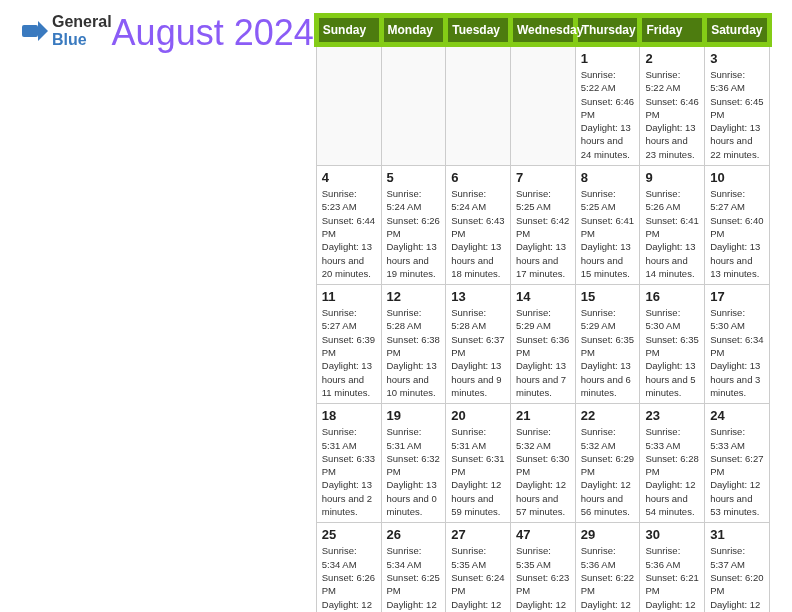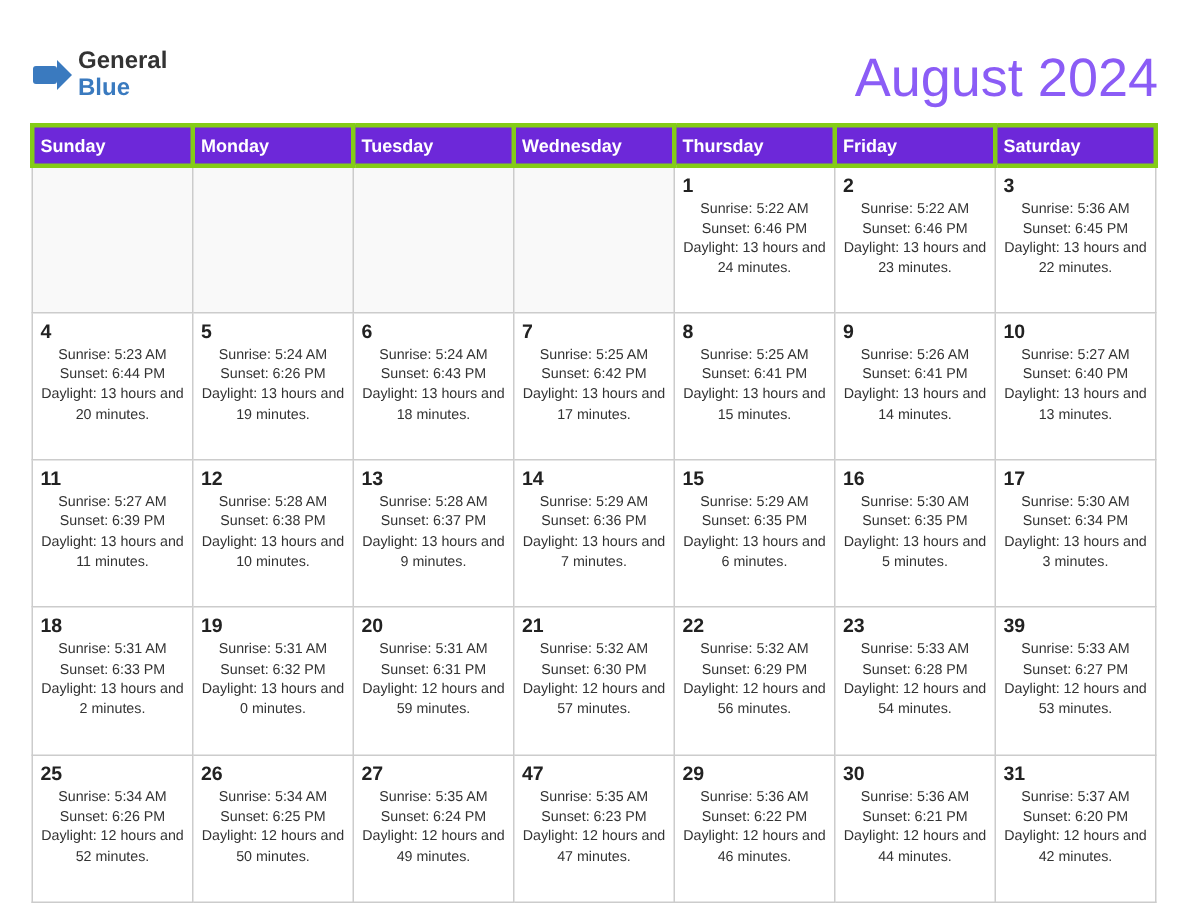--- a/index.html
+++ b/index.html
@@ -6,23 +6,23 @@
     body {
       font-family: Arial, sans-serif;
       background: #fff;
       width: 792px;
       height: 612px;
       overflow: hidden;
     }
     .page {
       width: 792px;
       height: 612px;
-      padding: 32px 20px 10px 20px;
+      padding: 13px 20px 10px 20px;
       display: flex;
-      flex-direction: column;
+      flex-direction: row;
     }
     .header {
       display: flex;
       justify-content: space-between;
       align-items: flex-start;
       margin-bottom: 10px;
     }
     .logo {
       display: flex;
       align-items: center;
@@ -61,26 +61,26 @@
       font-size: 15px;
       color: #444;
     }
     .calendar {
       flex: 1;
       border-collapse: collapse;
       width: 100%;
       table-layout: fixed;
     }
     .calendar th {
-      background-color: #6d28d9;
+      background-color: #4d7c0f;
       color: #fff;
       font-size: 12px;
       font-weight: bold;
       padding: 5px 4px;
-      border: 3px solid #84cc16;
+      border: 5px solid #84cc16;
       text-align: left;
     }
     .calendar td {
       border: 1px solid #ccc;
       vertical-align: top;
       padding: 4px 5px;
       font-size: 10px;
       color: #333;
       background: #fff;
       height: 82px;
@@ -92,21 +92,20 @@
       font-size: 13px;
       font-weight: bold;
       color: #222;
       display: block;
       margin-bottom: 2px;
     }
     .day-info {
       font-size: 9.5px;
       color: #333;
       line-height: 1.4;
-      text-align: center;
     }
   </style>
 </head>
 <body>
 
 <div class="page">
   <div class="header">
     <div class="logo">
       <div class="logo-icon">
         <svg width="28" height="28" viewBox="0 0 28 28">
@@ -280,21 +279,21 @@
 Sunset: 6:29 PM
 Daylight: 12 hours and 56 minutes.</div>
           </td>
           <td>
             <span class="day-num">23</span>
             <div class="day-info">Sunrise: 5:33 AM
 Sunset: 6:28 PM
 Daylight: 12 hours and 54 minutes.</div>
           </td>
           <td>
-            <span class="day-num">39</span>
+            <span class="day-num">24</span>
             <div class="day-info">Sunrise: 5:33 AM
 Sunset: 6:27 PM
 Daylight: 12 hours and 53 minutes.</div>
           </td>
         </tr>
         <tr>
           <td>
             <span class="day-num">25</span>
             <div class="day-info">Sunrise: 5:34 AM
 Sunset: 6:26 PM

